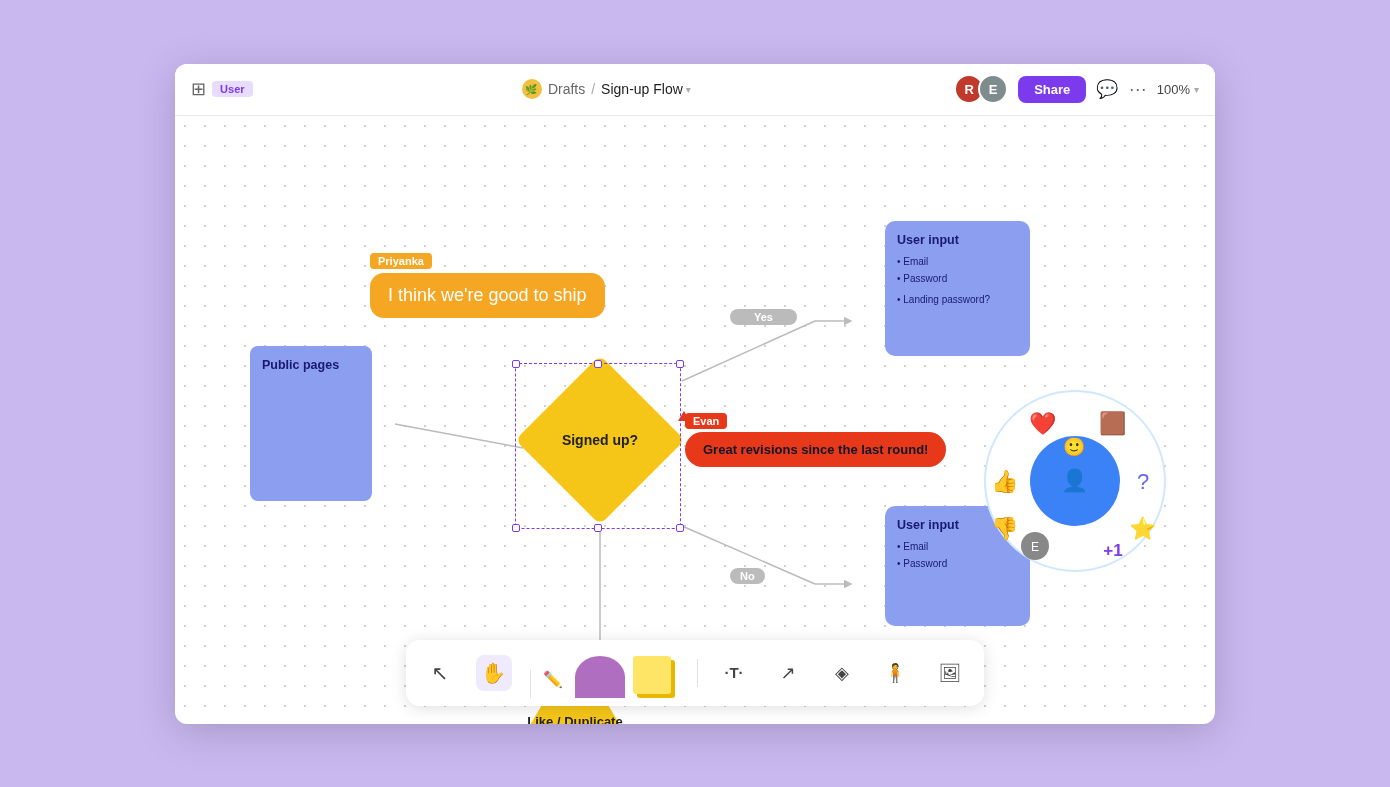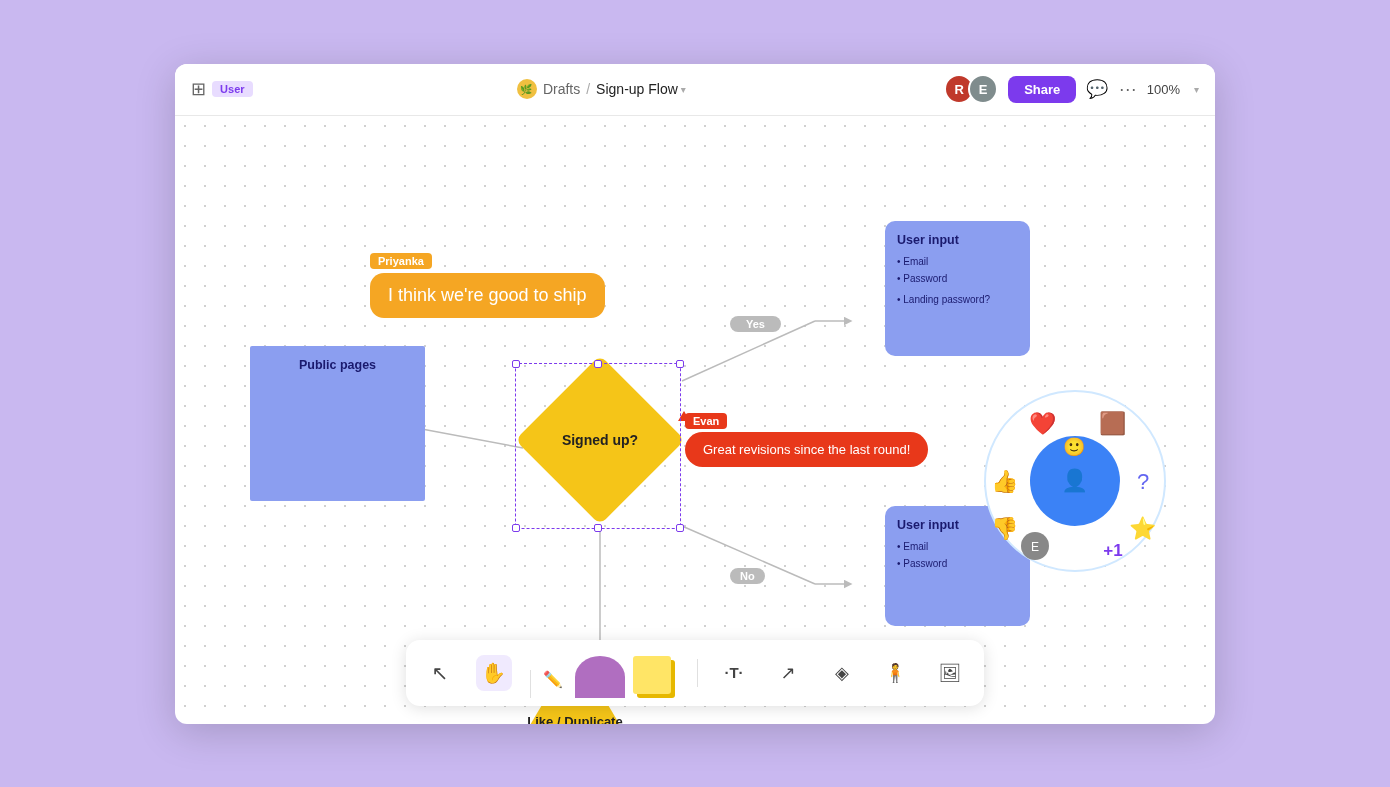--- a/index.html
+++ b/index.html
@@ -123,43 +123,42 @@
     .comment-icon, .more-icon {
       color: #666;
       font-size: 18px;
       cursor: pointer;
     }
     .zoom-indicator {
       font-size: 13px;
       color: #444;
       display: flex;
       align-items: center;
-      gap: 14px;
+      gap: 4px;
     }
     
     .canvas-area {
       flex: 1;
       position: relative;
       overflow: hidden;
       background-image: radial-gradient(circle, #d0d0d0 1px, transparent 1px);
       background-size: 20px 20px;
     }
     
     .fc-public-pages {
       position: absolute;
       left: 75px;
       top: 230px;
-      width: 175px;
+      width: 122px;
       height: 155px;
       background: #8b9ef0;
-      border-radius: 2px;
+      border-radius: 8px;
       padding: 12px;
       color: #1a1a6e;
       font-size: 12px;
-      text-align: center;
     }
     .fc-public-pages .title {
       font-weight: 700;
       margin-bottom: 6px;
       font-size: 12.5px;
     }
     .fc-public-pages ul {
       list-style: none;
       padding: 0;
     }
@@ -303,46 +302,46 @@
       color: #fff;
       font-size: 11px;
       font-weight: 700;
       padding: 2px 8px;
       border-radius: 4px;
       display: inline-block;
       margin-bottom: 3px;
     }
     .evan-bubble {
       background: #e8381a;
-      color: #ffffff;
+      color: #0f172a;
       font-size: 13px;
-      font-weight: 400;
+      font-weight: 700;
       padding: 10px 18px;
       border-radius: 24px;
       white-space: nowrap;
     }
     
     .connectors-svg {
       position: absolute;
       top: 0;
       left: 0;
       width: 100%;
       height: 100%;
       pointer-events: none;
     }
     
     .yes-label {
       position: absolute;
       left: 555px;
-      top: 200px;
+      top: 193px;
       background: #bbb;
       color: #fff;
       font-size: 11px;
       font-weight: 600;
-      padding: 2px 16px;
+      padding: 2px 24px;
       border-radius: 20px;
     }
     .no-label {
       position: absolute;
       left: 555px;
       top: 452px;
       background: #bbb;
       color: #fff;
       font-size: 11px;
       font-weight: 600;

